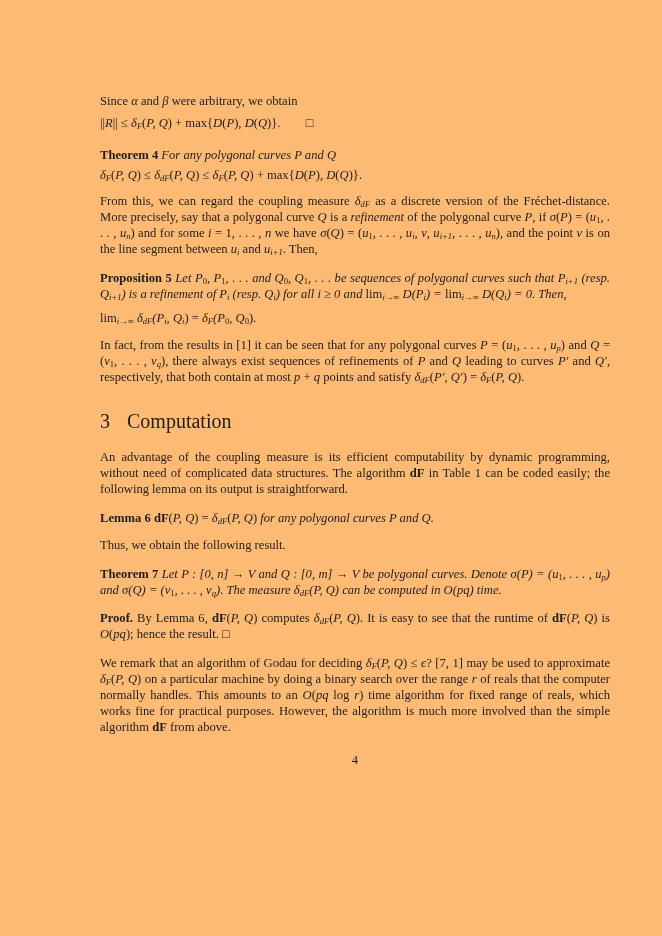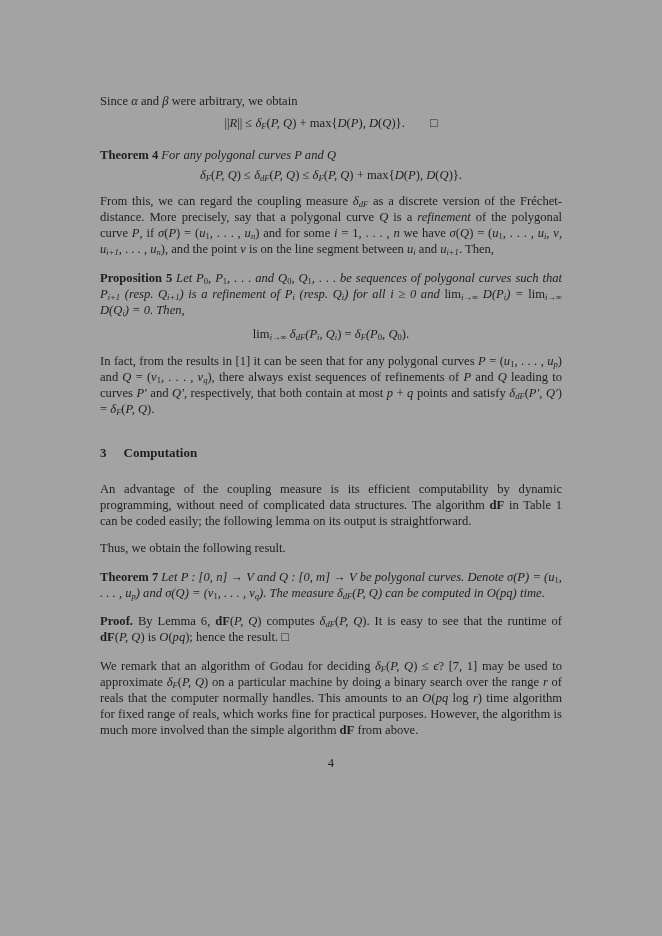--- a/index.html
+++ b/index.html
@@ -1,40 +1,40 @@
 <!DOCTYPE html>
 <html><head>
 <meta charset="utf-8">
 <style>
   html, body { margin: 0; padding: 0; background: #ffffff; }
   .sheet {
     position: relative;
     width: 662px;
     height: 936px;
     margin: 0 auto;
-    background: #a3a3a3;
+    background: #fdba74;
     box-sizing: border-box;
-    padding: 93px 100px 0 100px;
+    padding: 93px 52px 0 100px;
     color: #1e1e1e;
     font-family: "Liberation Serif", "DejaVu Serif", serif;
     font-size: 12.6px;
     line-height: 16px;
     overflow: hidden;
   }
   p { margin: 0 0 9px 0; text-align: justify; }
-  .eq { text-align: center; margin: 6px 0 13px 0; }
+  .eq { text-align: left; margin: 6px 0 13px 0; }
   .thm { margin: 13px 0 9px 0; }
   .proof { margin: 4px 0 13px 0; }
   .it { font-style: italic; }
   .bf { font-weight: 700; }
   .sb { font-size: 68%; vertical-align: -0.22em; line-height: 0; }
   h2.section {
-    font-size: 13px;
+    font-size: 20px;
     line-height: 22px;
-    font-weight: 700;
+    font-weight: 400;
     margin: 25px 0 17px 0;
   }
   h2.section .secnum { margin-right: 17px; }
   .pageno { text-align: center; margin-top: 17px; }
 </style>
 </head>
 <body>
 
 <div class="sheet">
 
@@ -54,20 +54,21 @@
 
 
   <p><span>In fact, from the results in [1] it can be seen that for any polygonal curves </span><span class="it">P</span><span> = (</span><span class="it">u</span><span class="sb">1</span><span>, . . . , </span><span class="it">u</span><span class="it sb">p</span><span>) and </span><span class="it">Q</span><span> = (</span><span class="it">v</span><span class="sb">1</span><span>, . . . , </span><span class="it">v</span><span class="it sb">q</span><span>), there always exist sequences of refinements of </span><span class="it">P</span><span> and </span><span class="it">Q</span><span> leading to curves </span><span class="it">P′</span><span> and </span><span class="it">Q′</span><span>, respectively, that both contain at most </span><span class="it">p</span><span> + </span><span class="it">q</span><span> points and satisfy </span><span class="it">δ</span><span class="it sb">dF</span><span>(</span><span class="it">P′, Q′</span><span>) = </span><span class="it">δ</span><span class="it sb">F</span><span>(</span><span class="it">P, Q</span><span>).</span></p>
 
   <h2 class="section">
     <span class="secnum">3</span><span>Computation</span>
   </h2>
 
   <p><span>An advantage of the coupling measure is its efficient computability by dynamic programming, without need of complicated data structures. The algorithm </span><span class="bf">dF</span><span> in Table 1 can be coded easily; the following lemma on its output is straightforward.</span></p>
 
+  <p class="thm"><span class="bf">Lemma 6</span><span> </span><span class="bf">dF</span><span>(</span><span class="it">P, Q</span><span>) = </span><span class="it">δ</span><span class="it sb">dF</span><span>(</span><span class="it">P, Q</span><span>) </span><span class="it">for any polygonal curves P and Q.</span></p>
 
   <p style="margin-top:11px;"><span>Thus, we obtain the following result.</span></p>
 
   <p class="thm"><span class="bf">Theorem 7</span><span class="it"> Let P : [0, n] → V and Q : [0, m] → V be polygonal curves. Denote σ(P) = (u</span><span class="sb">1</span><span class="it">, . . . , u</span><span class="it sb">p</span><span class="it">) and σ(Q) = (v</span><span class="sb">1</span><span class="it">, . . . , v</span><span class="it sb">q</span><span class="it">). The measure δ</span><span class="it sb">dF</span><span class="it">(P, Q) can be computed in O(pq) time.</span></p>
 
   <p class="proof" style="margin-top:12px;"><span class="bf">Proof.</span><span> By Lemma 6, </span><span class="bf">dF</span><span>(</span><span class="it">P, Q</span><span>) computes </span><span class="it">δ</span><span class="it sb">dF</span><span>(</span><span class="it">P, Q</span><span>). It is easy to see that the runtime of </span><span class="bf">dF</span><span>(</span><span class="it">P, Q</span><span>) is </span><span class="it">O</span><span>(</span><span class="it">pq</span><span>); hence the result. □</span></p>
 
   <p><span>We remark that an algorithm of Godau for deciding </span><span class="it">δ</span><span class="it sb">F</span><span>(</span><span class="it">P, Q</span><span>) ≤ </span><span class="it">ϵ</span><span>? [7, 1] may be used to approximate </span><span class="it">δ</span><span class="it sb">F</span><span>(</span><span class="it">P, Q</span><span>) on a particular machine by doing a binary search over the range </span><span class="it">r</span><span> of reals that the computer normally handles. This amounts to an </span><span class="it">O</span><span>(</span><span class="it">pq</span><span> log </span><span class="it">r</span><span>) time algorithm for fixed range of reals, which works fine for practical purposes. However, the algorithm is much more involved than the simple algorithm </span><span class="bf">dF</span><span> from above.</span></p>
 
   <div class="pageno">4</div>

